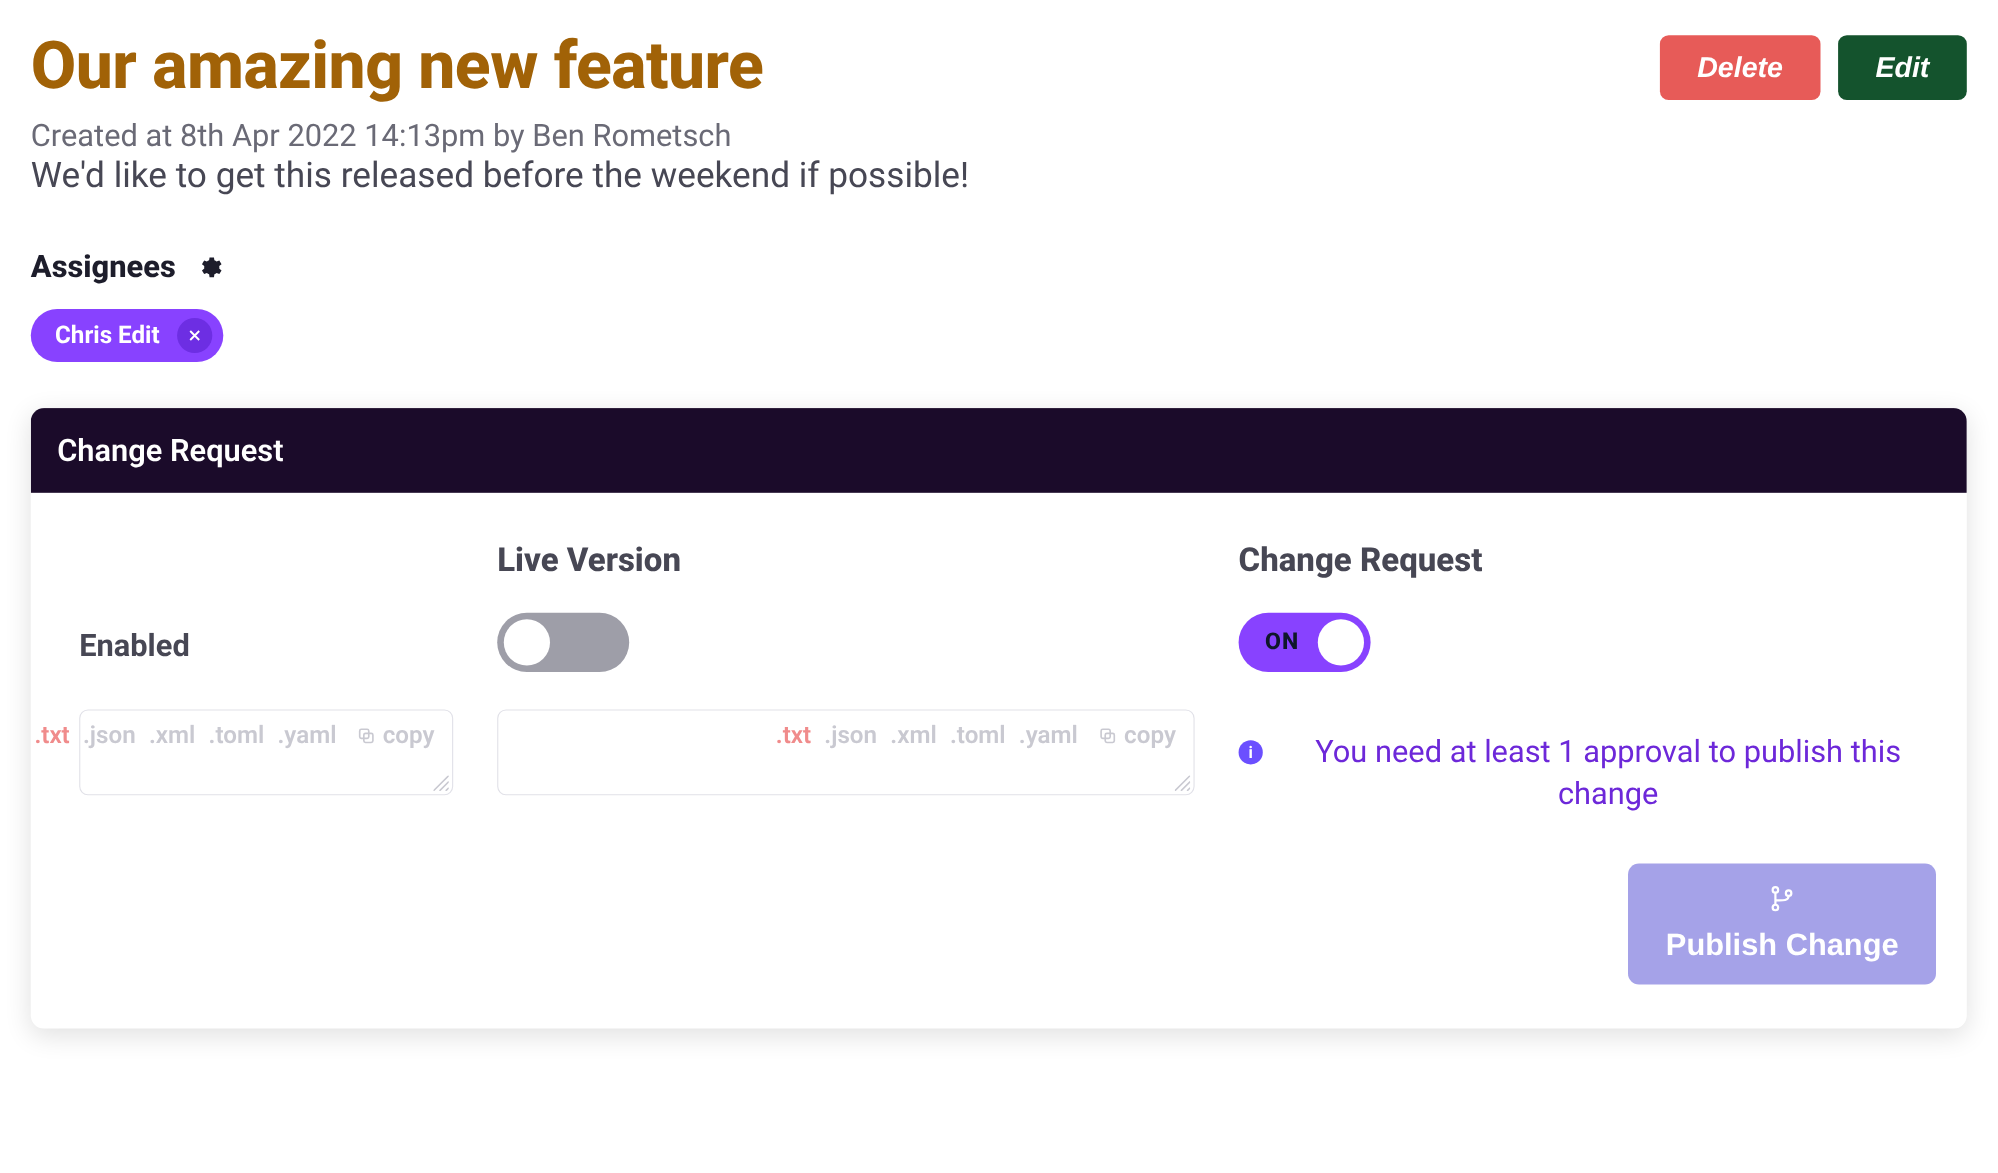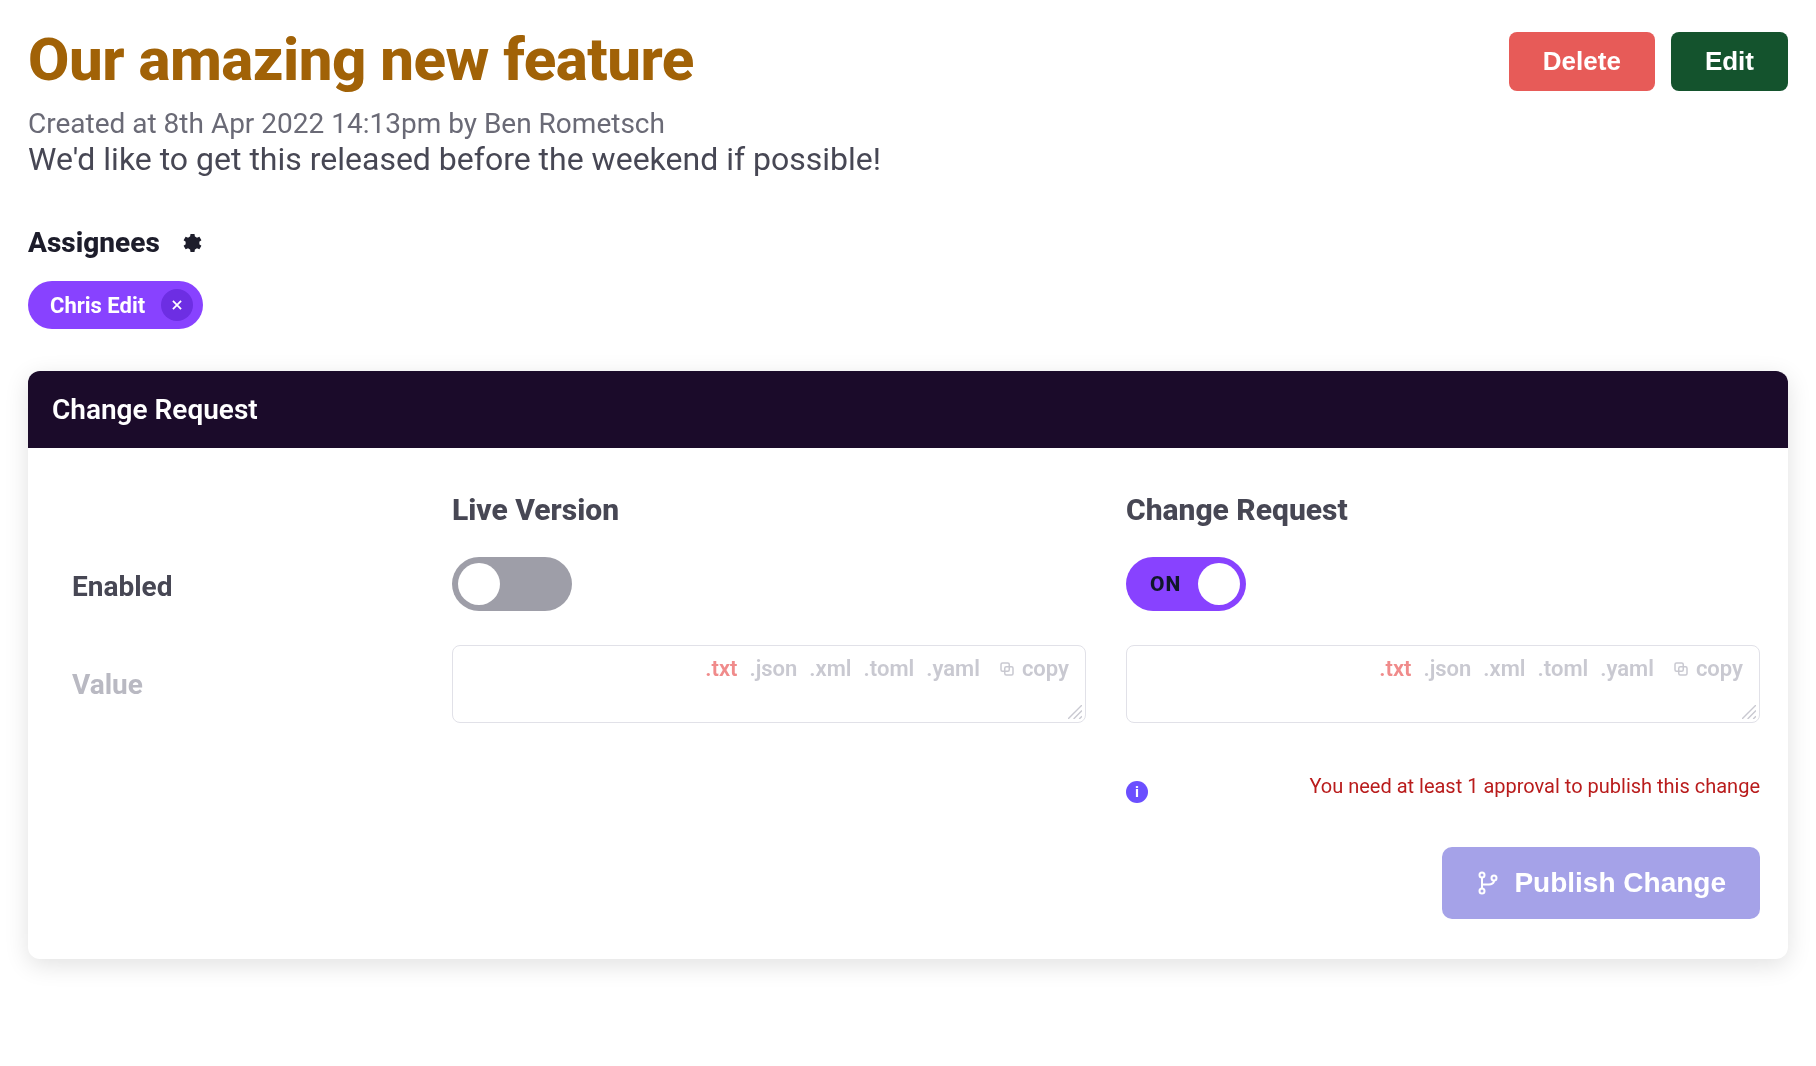--- a/index.html
+++ b/index.html
@@ -24,20 +24,21 @@
   }
   .action-buttons { display: flex; gap: 16px; margin-top: 8px; }
   .btn {
     border: none;
     border-radius: 8px;
     font-size: 26px;
     font-weight: 700;
     padding: 14px 34px;
     cursor: pointer;
     color: #fff;
+    font-style: italic;
   }
   .btn-delete { background: #e75b58; }
   .btn-edit { background: #14532d; text-align: center; }
   .meta-line {
     font-size: 28px;
     color: #6a6a76;
     margin-bottom: 0;
   }
   .description {
     font-size: 32px;
@@ -194,23 +195,23 @@
     color: #fff;
     display: flex;
     align-items: center;
     justify-content: center;
     flex: 0 0 22px;
     margin-top: 8px;
     font-size: 15px;
     font-weight: 700;
   }
   .info-text {
-    font-size: 20px;
-    color: #b91c1c;
-    text-align: right;
+    font-size: 28px;
+    color: #6d28d9;
+    text-align: center;
     line-height: 1.35;
     flex: 1;
   }
   .publish-row {
     grid-column: 3 / 4;
     display: flex;
     justify-content: flex-end;
     margin-top: 14px;
   }
   .btn-publish {
@@ -218,20 +219,21 @@
     color: #fff;
     border: none;
     border-radius: 10px;
     font-size: 28px;
     font-weight: 700;
     padding: 20px 34px;
     display: inline-flex;
     align-items: center;
     gap: 14px;
     cursor: pointer;
+    flex-direction: column;
   }
   .btn-publish svg { width: 24px; height: 24px; }
 </style>
 </head>
 <body>
 
 <div class="header-row">
   <h1 class="page-title">Our amazing new feature</h1>
   <div class="action-buttons">
     <button class="btn btn-delete">Delete</button>
@@ -277,21 +279,20 @@
           <span class="toggle-knob"></span>
         </div>
       </div>
       <div>
         <div class="toggle on">
           <span class="toggle-label">ON</span>
           <span class="toggle-knob"></span>
         </div>
       </div>
 
-      <div class="row-label muted">Value</div>
       <div class="value-box">
         <div class="value-toolbar">
           <span class="active">.txt</span>
           <span>.json</span>
           <span>.xml</span>
           <span>.toml</span>
           <span>.yaml</span>
           <span class="copy-group">
             <svg width="18" height="18" viewBox="0 0 24 24" fill="none" stroke="currentColor" stroke-width="2">
                 <rect x="9" y="9" width="11" height="11" rx="2"></rect>

